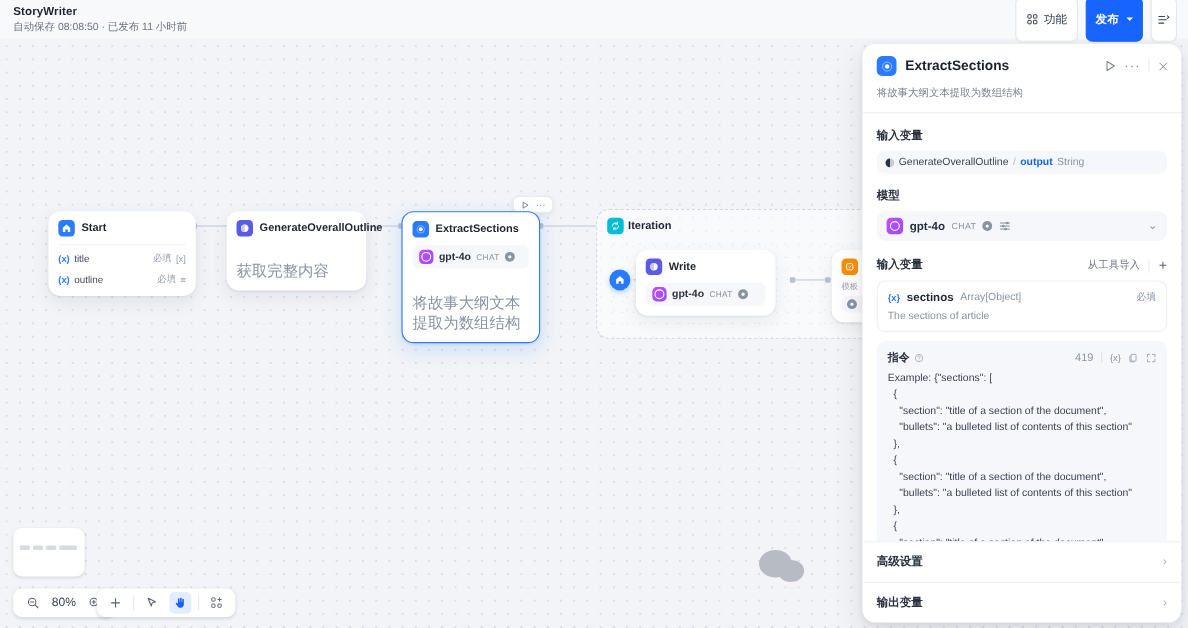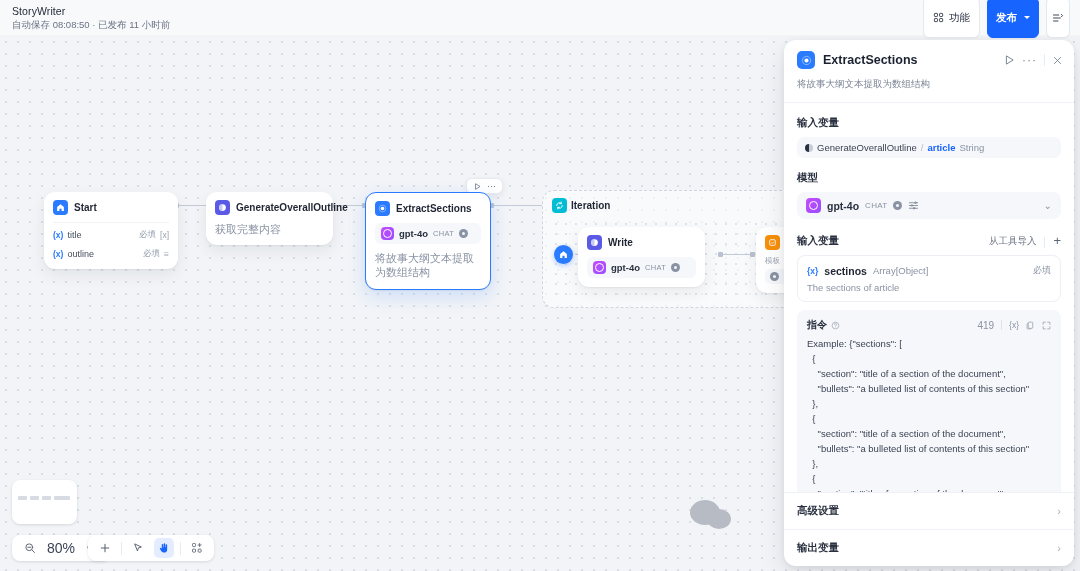--- a/index.html
+++ b/index.html
@@ -15,21 +15,21 @@
   
   .topbar {
     position: absolute; left: 0; top: 0; width: 1080px; height: 36px;
     background: #f7f9fb;
     display: flex; align-items: center; justify-content: space-between;
     padding: 0 10px 0 12px;
     z-index: 40;
     border-bottom: 1px solid rgba(0,0,0,0.02);
   }
   .brand { display: flex; flex-direction: column; justify-content: center; line-height: 1.25; }
-  .brand-title { font-size: 10.5px; font-weight: normal; color: #1f2532; letter-spacing: .1px; }
+  .brand-title { font-size: 10.5px; font-weight: bold; color: #1f2532; letter-spacing: .1px; }
   .brand-sub { font-size: 9.5px; color: #6b7484; margin-top: 1px; }
 
   .top-actions { display: flex; align-items: center; gap: 7px; }
   .btn {
     display: flex; align-items: center; gap: 5px;
     height: 41px; padding: 0 9px;
     background: #fff; border: 1px solid #e3e7ee; border-radius: 6px;
     font-size: 10.5px; color: #2a3140; cursor: pointer;
     box-shadow: 0 1px 1px rgba(16,24,40,0.03);
     white-space: nowrap;
@@ -61,21 +61,21 @@
     padding: 8px 9px 9px 9px;
   }
   .node.selected { border: 1.5px solid #2a7bff; box-shadow: 0 1px 2px rgba(16,24,40,0.06), 0 6px 18px rgba(42,123,255,0.18); }
   .node-head { display: flex; align-items: center; gap: 6px; }
   .node-ico { width: 15px; height: 15px; border-radius: 4px; display: flex; align-items: center; justify-content: center; color: #fff; font-size: 9px; flex: none; }
   .ico-blue { background: #2a7bff; }
   .ico-indigo { background: #5a5ae6; }
   .ico-cyan { background: #00bcd4; }
   .ico-orange { background: #f79009; }
   .node-title { font-size: 10px; font-weight: bold; color: #1f2532; }
-  .node-desc { font-size: 11px; color: #8a93a3; margin-top: 7px; line-height: 1.3; }
+  .node-desc { font-size: 14px; color: #8a93a3; margin-top: 22px; line-height: 1.3; }
 
   .var-row { display: flex; align-items: center; justify-content: space-between; margin-top: 7px; font-size: 9px; }
   .var-left { display: flex; align-items: center; gap: 4px; }
   .xtag { color: #2a7bff; font-size: 8.5px; font-weight: bold; }
   .var-name { color: #444c5c; }
   .var-right { display: flex; align-items: center; gap: 4px; color: #98a1b0; font-size: 8.5px; }
 
   .model-chip {
     display: flex; align-items: center; gap: 5px;
     background: #f5f7fa; border-radius: 6px; padding: 4px 6px; margin-top: 7px;
@@ -102,21 +102,21 @@
 
   .node-hover-tools { position:absolute; display:flex; align-items:center; gap:5px;
     background:#fff;border:1px solid #e6eaf1;border-radius:6px;padding:2px 6px;
     box-shadow:0 2px 6px rgba(16,24,40,0.08); font-size:9px; color:#6b7484; }
 
   
   .minimap { position:absolute; left:12px; bottom:47px; width:65px; height:44px;
     background:#fff; border-radius:8px; box-shadow:0 1px 3px rgba(16,24,40,0.12); padding:6px; }
   .zoombar { position:absolute; left:12px; bottom:10px; height:26px; display:flex; align-items:center;
     background:#fff; border-radius:8px; box-shadow:0 1px 3px rgba(16,24,40,0.12); padding:0 8px; gap:7px; }
-  .zoom-pct { font-size:14px; color:#3b4354; }
+  .zoom-pct { font-size:11px; color:#3b4354; }
   .toolbar2 { position:absolute; left:88px; bottom:10px; height:26px; display:flex; align-items:center;
     background:#fff; border-radius:8px; box-shadow:0 1px 3px rgba(16,24,40,0.12); padding:0 7px; gap:6px; }
   .tb-btn { width:20px;height:20px;border-radius:5px;display:flex;align-items:center;justify-content:center;
     color:#5b6475; cursor:pointer; }
   .tb-btn.active { background:#e3edff; color:#1764ff; }
   .tb-div { width:1px;height:13px;background:#e6eaf1; }
 
   
   .panel {
     position: absolute; right: 6px; top: 40px; width: 290px; height: 526px;
@@ -459,21 +459,21 @@
     <div class="p-desc">将故事大纲文本提取为数组结构</div>
     <div class="p-sep"></div>
 
     <div class="p-body">
 
       <div class="sec-title">输入变量</div>
       <div class="in-var">
         <span class="dot-ico"></span>
         <span>GenerateOverallOutline</span>
         <span class="slash">/</span>
-        <span class="out-key">article</span>
+        <span class="out-key">output</span>
         <span class="out-type">String</span>
       </div>
 
       <div class="sec-title">模型</div>
       <div class="model-sel">
         <div class="model-av" style="width:15px;height:15px;"></div>
         <span class="model-name" style="font-size:10.5px;">gpt-4o</span>
         <span class="chat-tag" style="font-size:8px;">CHAT</span>
         <span class="eye"></span>
         <span>

